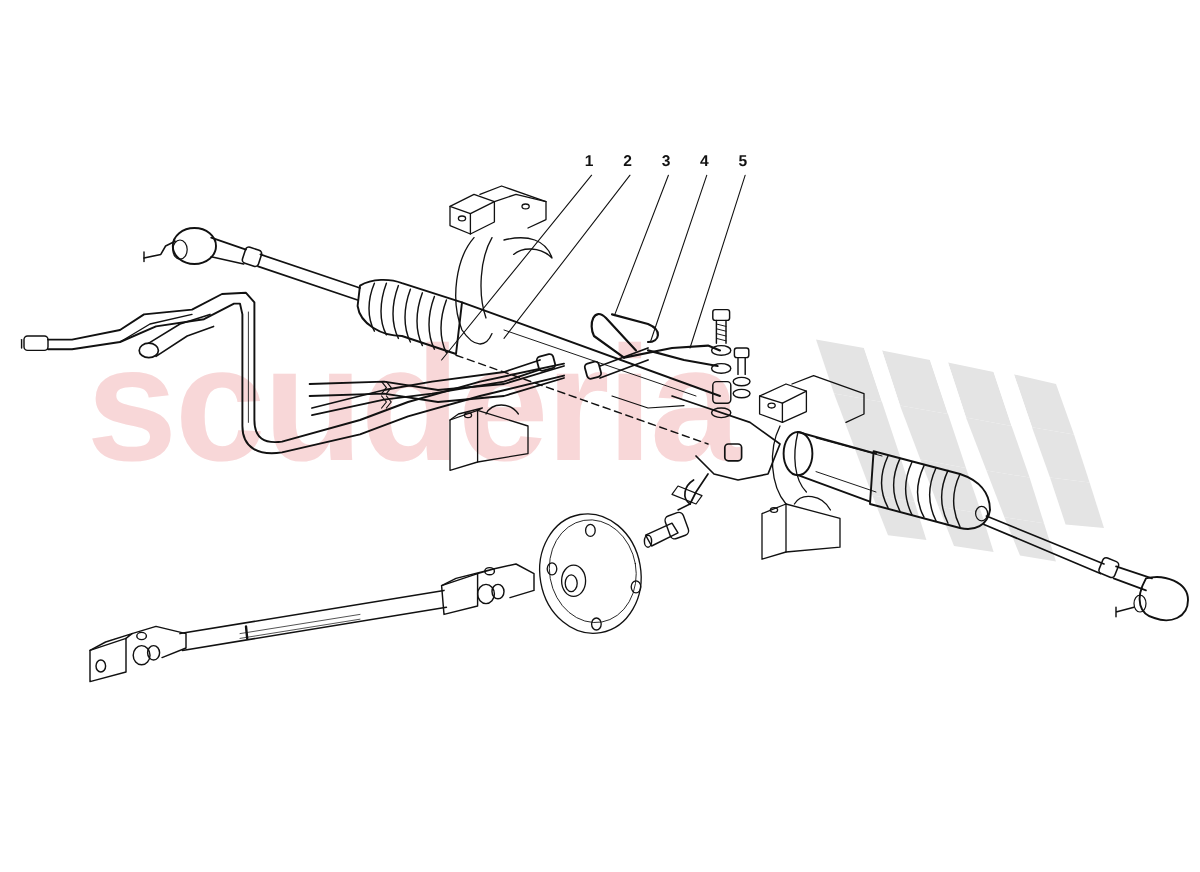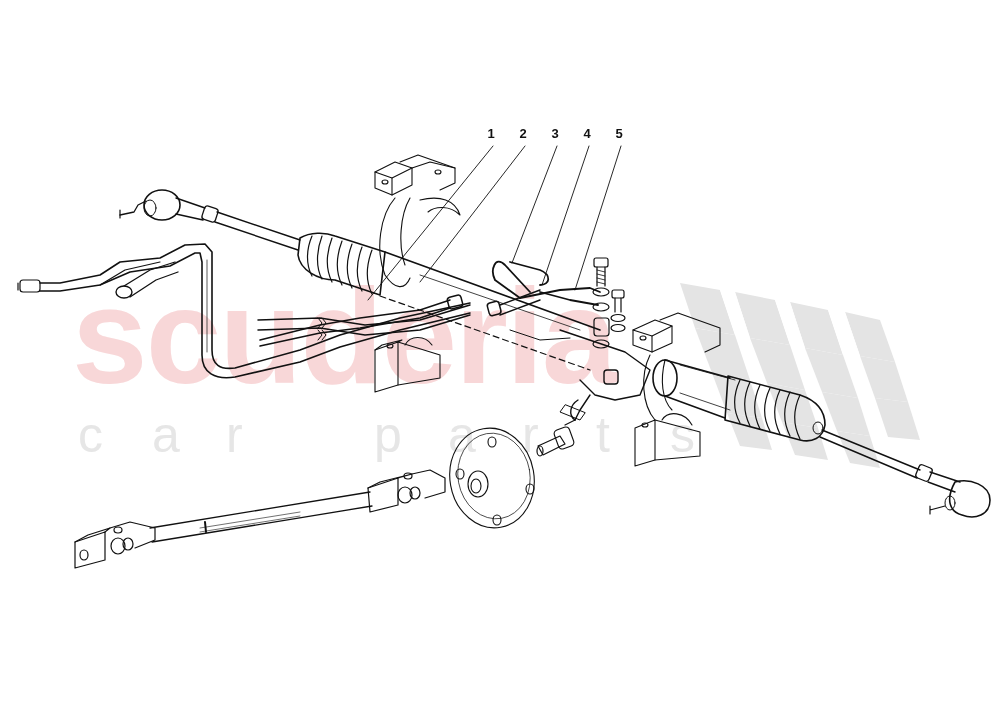--- a/index.html
+++ b/index.html
@@ -37,21 +37,20 @@
       <polygon points="837,431 870,436 880,468 850,463"></polygon>
     </g>
     <g fill="#ffffff">
       <polygon points="720,290 735,292 750,338 735,335"></polygon>
       <polygon points="775,300 790,302 805,348 790,345"></polygon>
       <polygon points="828,310 845,312 860,356 843,355"></polygon>
     </g>
   </svg>
 
   <div class="wm-main">scuderia</div>
-  <div class="wm-sub"><span>c</span><span>a</span><span>r</span><span> </span><span>p</span><span>a</span><span>r</span><span>t</span><span>s</span></div>
 
   <svg class="drawing" width="1000" height="727" viewBox="0 0 1000 727" fill="none" stroke="#111" stroke-linecap="round" stroke-linejoin="round">
 
     <g>
       <path d="M120,215 L134,212 L138,205 L146,201" stroke-width="1.3"></path>
       <path d="M120,210 L120,218" stroke-width="1.2"></path>
       <ellipse cx="162" cy="205" rx="18" ry="15" stroke-width="1.6"></ellipse>
       <ellipse cx="150" cy="208" rx="6" ry="8" stroke-width="1"></ellipse>
       <path d="M176,198 L205,208 M176,214 L203,220" stroke-width="1.4"></path>
       <rect x="203" y="207" width="14" height="14" rx="3" stroke-width="1.3" transform="rotate(18 210 214)"></rect>

